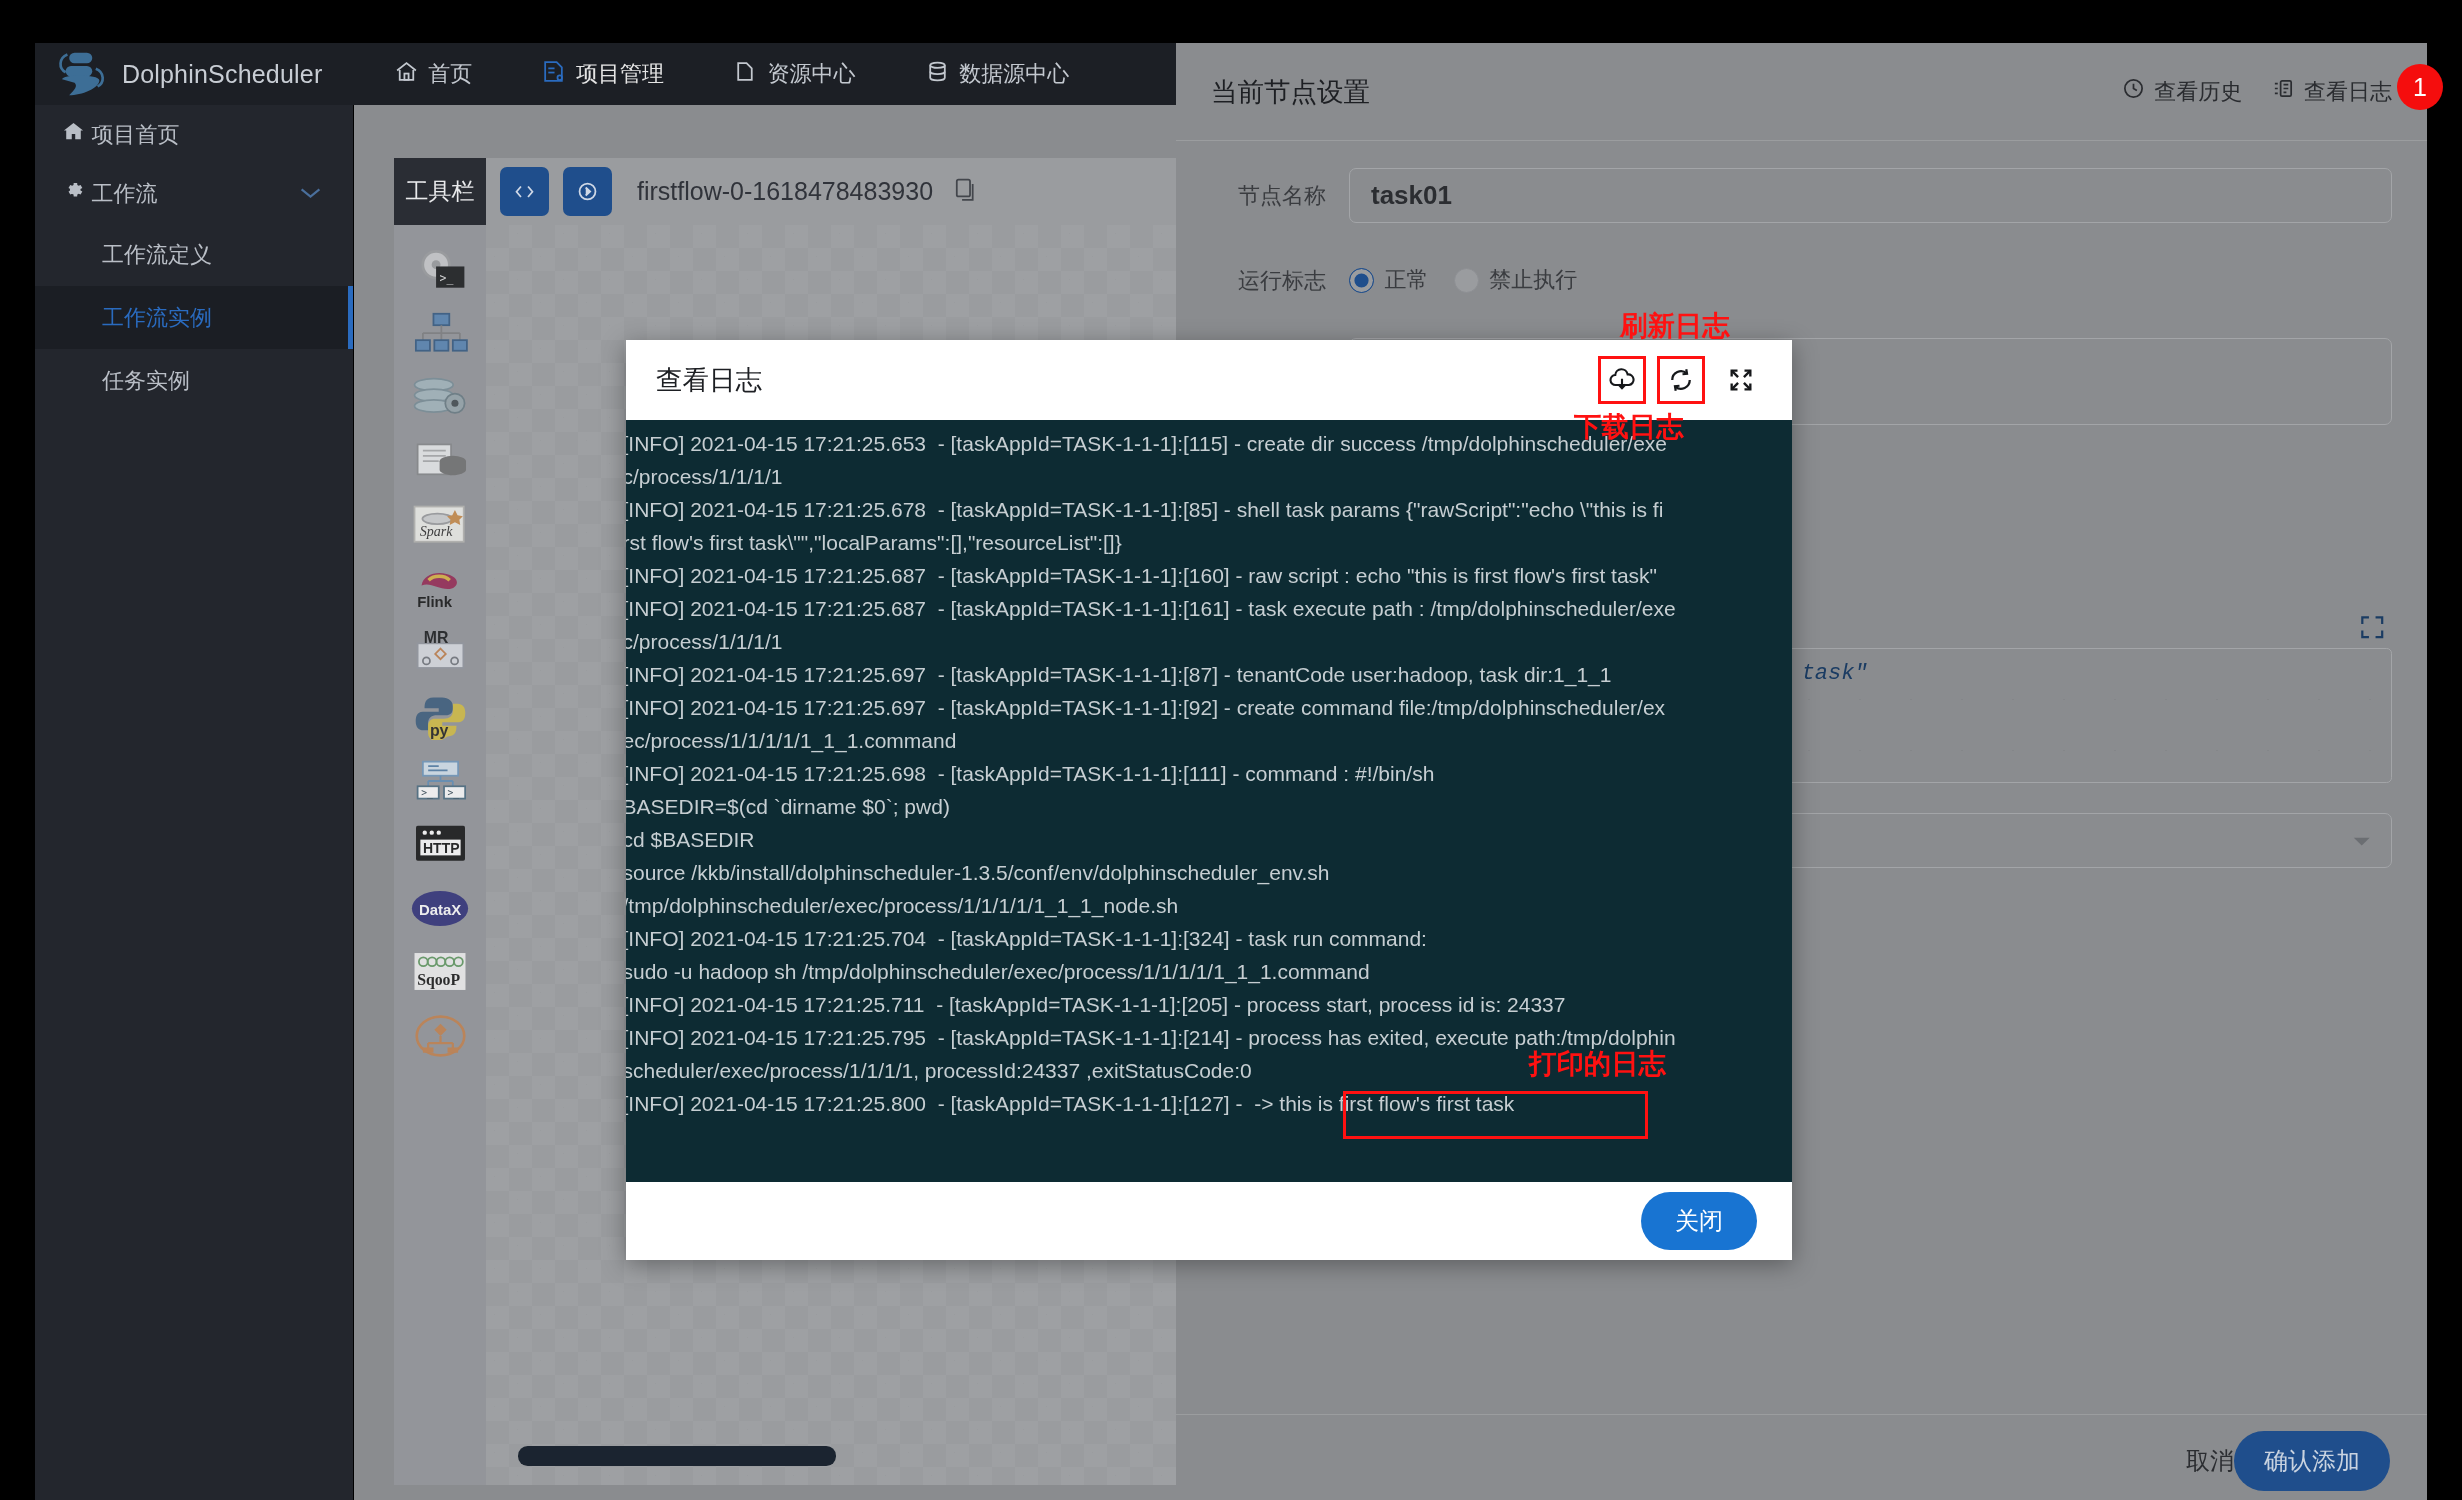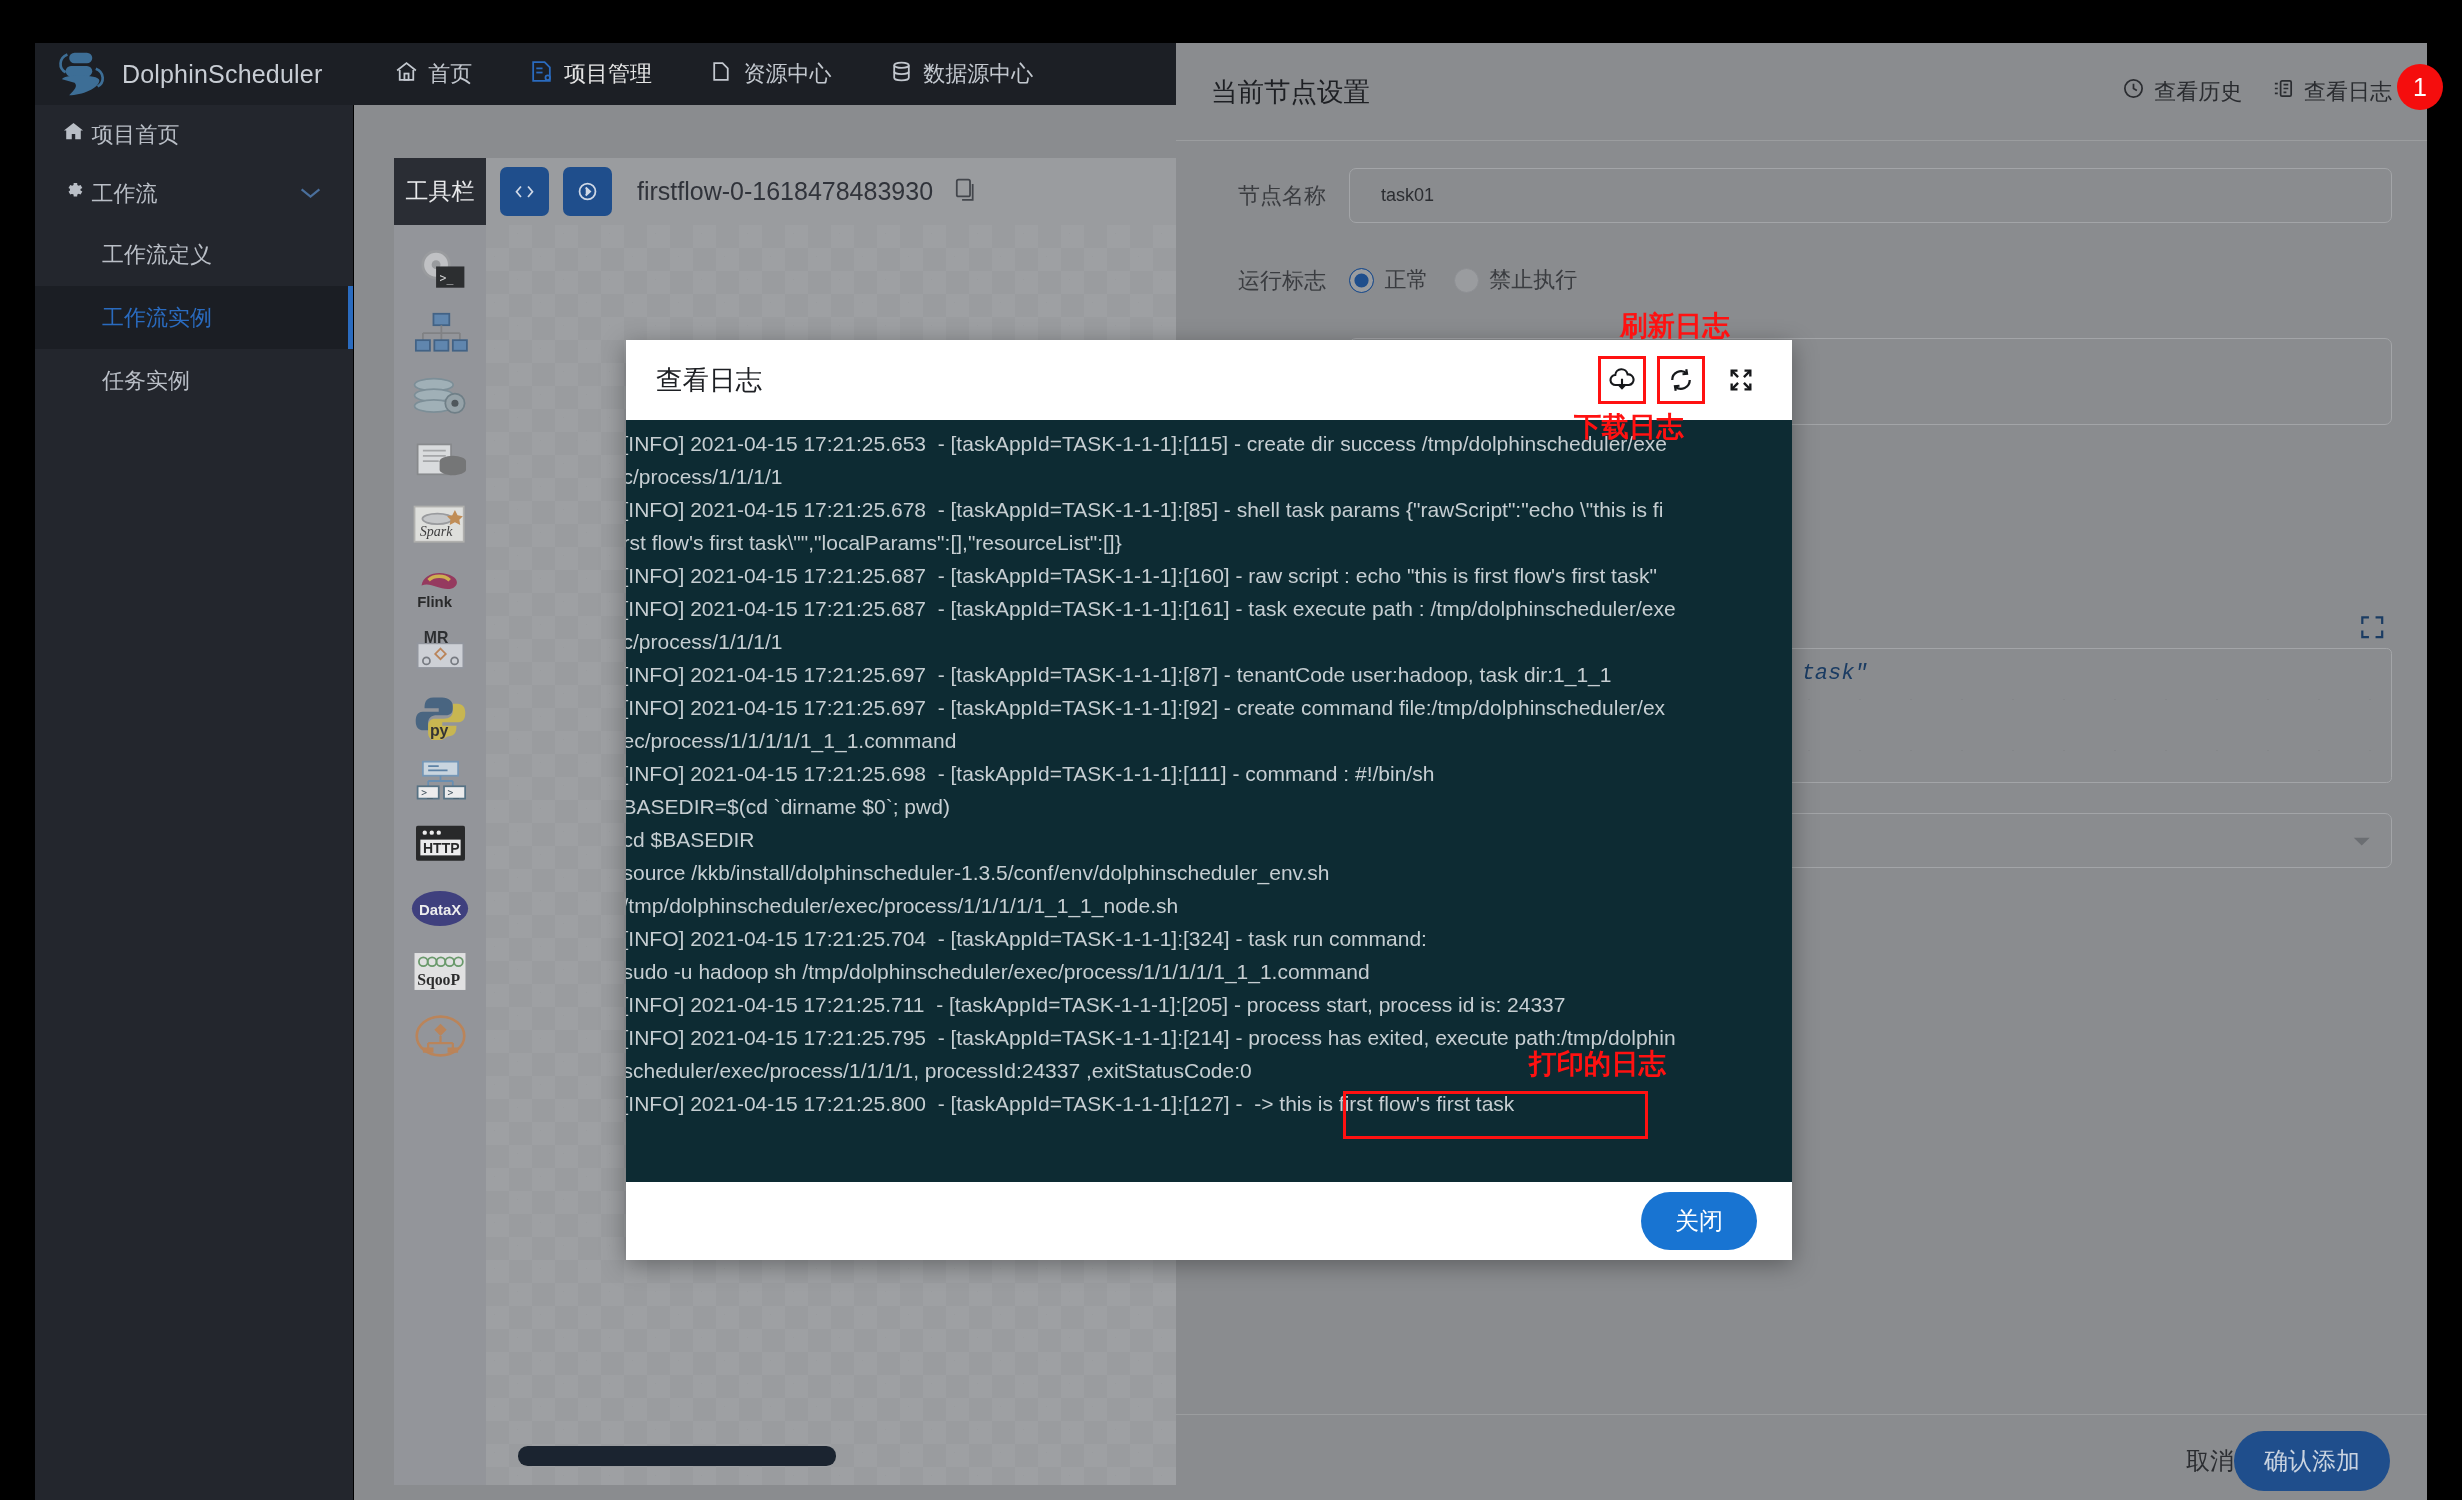--- a/index.html
+++ b/index.html
@@ -4,21 +4,21 @@
 <style>
   html,body{margin:0;padding:0;background:#000;}
   body{width:2462px;height:1500px;font-family:"Liberation Sans","DejaVu Sans",sans-serif;overflow:hidden;}
   #root{position:relative;width:2462px;height:1500px;background:#000;margin-top:27px;}
 
   
   .topnav{position:absolute;left:35px;top:16px;width:2392px;height:62px;background:#1c1f25;display:flex;align-items:center;}
   .brand{display:flex;align-items:center;gap:12.4px;width:332px;padding-left:19.5px;box-sizing:border-box;}
   .brand .logo{width:55px;height:50px;position:relative;}
   .brand .name{color:#c8cdd4;font-size:25px;letter-spacing:0.2px;white-space:nowrap;}
-  .navitems{display:flex;align-items:center;gap:4px;}
+  .navitems{display:flex;align-items:center;gap:16px;}
   .navitem{display:flex;align-items:center;gap:9.7px;color:#c3c8cf;font-size:22px;padding:0 26.5px;white-space:nowrap;}
   .navitem.active{color:#e5e5e5;}
   .navitem svg{flex:0 0 auto;}
 
   
   .sidebar{position:absolute;left:35px;top:78px;width:318px;height:1401px;background:#23262d;}
   .sb-item{height:59px;display:flex;align-items:center;color:#b9bec6;font-size:22px;padding-left:26.5px;box-sizing:border-box;position:relative;}
   .sb-item .ic{width:30px;display:inline-block;text-align:left;}
   .sb-item .chev{position:absolute;right:30px;top:50%;transform:translateY(-50%);}
   .sb-sub{height:63px;display:flex;align-items:center;color:#b9bec6;font-size:22px;padding-left:67px;box-sizing:border-box;position:relative;}
@@ -48,21 +48,21 @@
   
   .rpanel{position:absolute;left:1176px;top:16px;width:1251px;height:1463px;background:#8a8c8f;display:flex;flex-direction:column;}
   .rp-head{height:97px;display:flex;align-items:center;padding:0 35px;box-sizing:border-box;position:relative;}
   .rp-title{color:#1d1f23;font-size:26.5px;}
   .rp-actions{margin-left:auto;display:flex;align-items:center;gap:30px;}
   .rp-action{display:flex;align-items:flex-start;gap:8.8px;color:#2a2c30;font-size:22px;white-space:nowrap;}
   .rp-body{flex:1;border-top:0.9px solid #9b9d9f;padding:26.5px 35px 0 35px;box-sizing:border-box;overflow:hidden;}
   .frow{display:flex;align-items:flex-start;margin-bottom:30px;}
   .flab{width:115px;text-align:right;color:#3a3c40;font-size:22px;line-height:55px;margin-right:23px;flex:0 0 auto;white-space:nowrap;}
   .fctl{flex:1;}
-  .inp{height:55px;border:0.9px solid #a3a5a8;border-radius:7px;background:transparent;color:#2b2d31;font-size:18px;display:flex;align-items:center;padding:0 31px;box-sizing:border-box;}
+  .inp{height:55px;border:0.9px solid #a3a5a8;border-radius:7px;background:transparent;color:#2b2d31;font-size:26px;display:flex;align-items:center;padding:0 21px;box-sizing:border-box;font-weight:bold;}
   .radios{display:flex;align-items:center;gap:25px;height:55px;}
   .radio{display:flex;align-items:center;gap:10.6px;color:#3a3c40;font-size:22px;}
   .dot{width:23px;height:23px;border-radius:50%;border:1.8px solid #8d8f93;display:inline-block;position:relative;background:#9a9c9f;}
   .dot.on{border-color:#1f4e8c;background:#1f4e8c;box-shadow:inset 0 0 0 4.4px #9a9c9f;}
   .ta{height:87px;border:0.9px solid #a3a5a8;border-radius:7px;}
   .sel{height:55px;border:0.9px solid #a3a5a8;border-radius:7px;color:#2b2d31;font-size:22px;display:flex;align-items:center;padding:0 19.5px;box-sizing:border-box;position:relative;}
   .sel .cv{margin-left:auto;color:#55585c;}
   .unit{color:#3a3c40;font-size:22px;line-height:55px;margin-left:14px;}
   .codebox{position:relative;border:0.9px solid #a3a5a8;border-radius:5.3px;height:133px;overflow:hidden;
      background-image:

